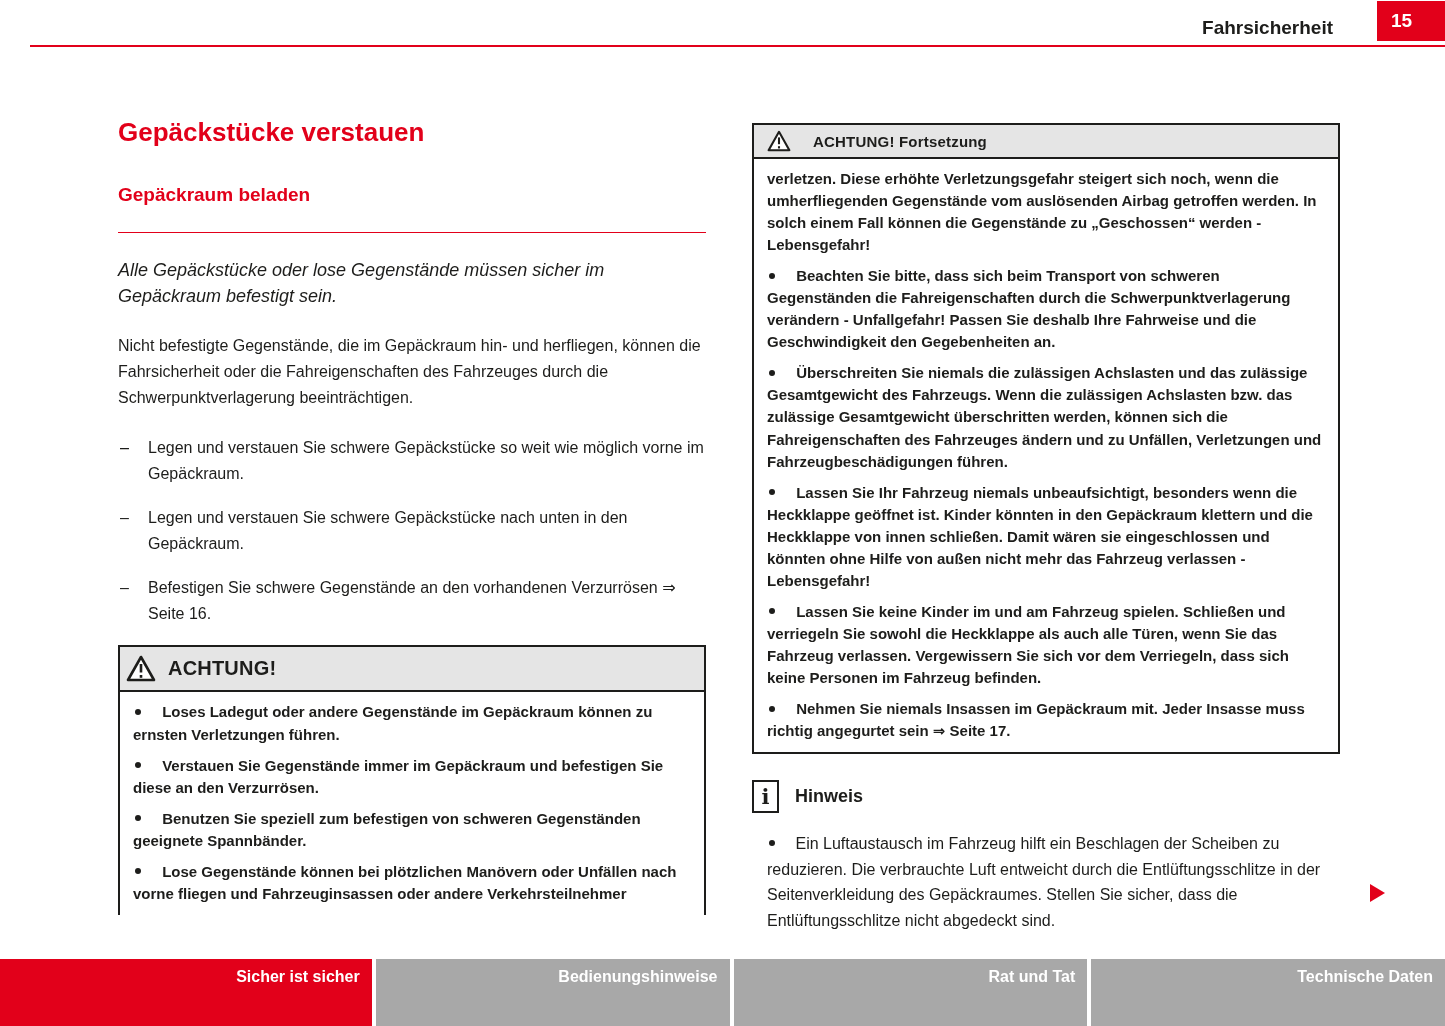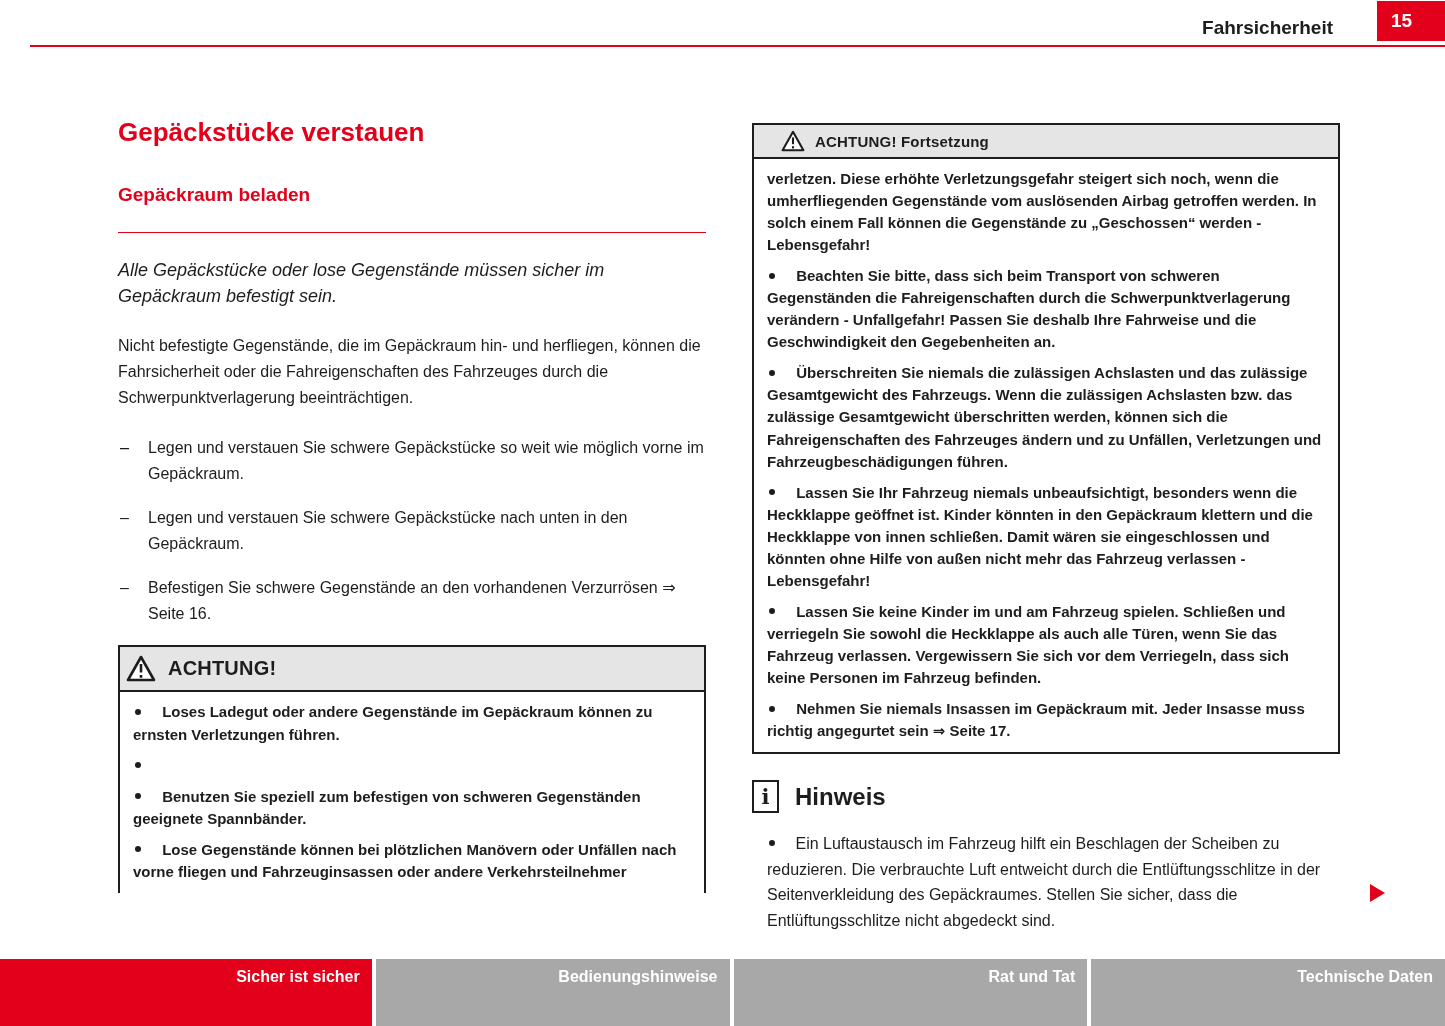--- a/index.html
+++ b/index.html
@@ -66,21 +66,21 @@
 
   
   .warning-box { border: 2px solid var(--ink, #1d1d1b); background: #fff; }
   .warning-box.cut { border-bottom: none; margin-top: 12px; }
   .warning-header {
     display: flex; align-items: center; gap: 12px;
     background: var(--warn-header-bg, #e5e5e5);
     border-bottom: 2px solid var(--ink, #1d1d1b);
     padding: 8px 6px;
   }
-  .warning-header.small { padding: 5px 27px; gap: 10px; }
+  .warning-header.small { padding: 5px 13px; gap: 22px; }
   .warning-title { font-size: 20px; font-weight: bold; letter-spacing: 0.2px; }
   .warning-header.small .warning-title { font-size: 15px; }
   .warning-body { padding: 0 13px 10px; }
   .w-intro, .w-item {
     font-weight: bold; font-size: 15px; line-height: 1.47;
     margin-top: 9px;
   }
   .dot {
     display: inline-block; width: 6px; height: 6px; border-radius: 50%;
     background: var(--ink, #1d1d1b);
@@ -89,21 +89,21 @@
 
   
   .note-header { display: flex; align-items: center; gap: 16px; margin: 26px 0 18px; }
   .info-icon {
     width: 27px; height: 33px;
     border: 2px solid var(--ink, #1d1d1b);
     display: flex; align-items: center; justify-content: center;
     font-family: "DejaVu Serif", serif; font-weight: bold; font-size: 21px;
     background: #fff;
   }
-  .note-title { font-size: 24px; font-weight: bold; }
+  .note-title { font-size: 18px; font-weight: bold; }
   .note-item { font-size: 16px; line-height: 1.6; margin-left: 15px; }
   .note-item .dot { margin-right: 16px; }
 
   .next-arrow {
     position: absolute; top: 884px; right: 60px;
     width: 0; height: 0;
     border-left: 15px solid var(--accent, #e2001a);
     border-top: 9px solid transparent;
     border-bottom: 9px solid transparent;
   }
@@ -171,20 +171,21 @@
           </svg>
           <span class="warning-title">ACHTUNG!</span>
         </div>
         <div class="warning-body">
           <p class="w-item">
             <span class="dot"></span>
             <span>Loses Ladegut oder andere Gegenstände im Gepäckraum können zu ernsten Verletzungen führen.</span>
           </p>
           <p class="w-item">
             <span class="dot"></span>
+            <span>Verstauen Sie Gegenstände immer im Gepäckraum und befestigen Sie diese an den Verzurrösen.</span>
           </p>
           <p class="w-item">
             <span class="dot"></span>
             <span>Benutzen Sie speziell zum befestigen von schweren Gegenständen geeignete Spannbänder.</span>
           </p>
           <p class="w-item">
             <span class="dot"></span>
             <span>Lose Gegenstände können bei plötzlichen Manövern oder Unfällen nach vorne fliegen und Fahrzeuginsassen oder andere Verkehrsteilnehmer</span>
           </p>
         </div>

